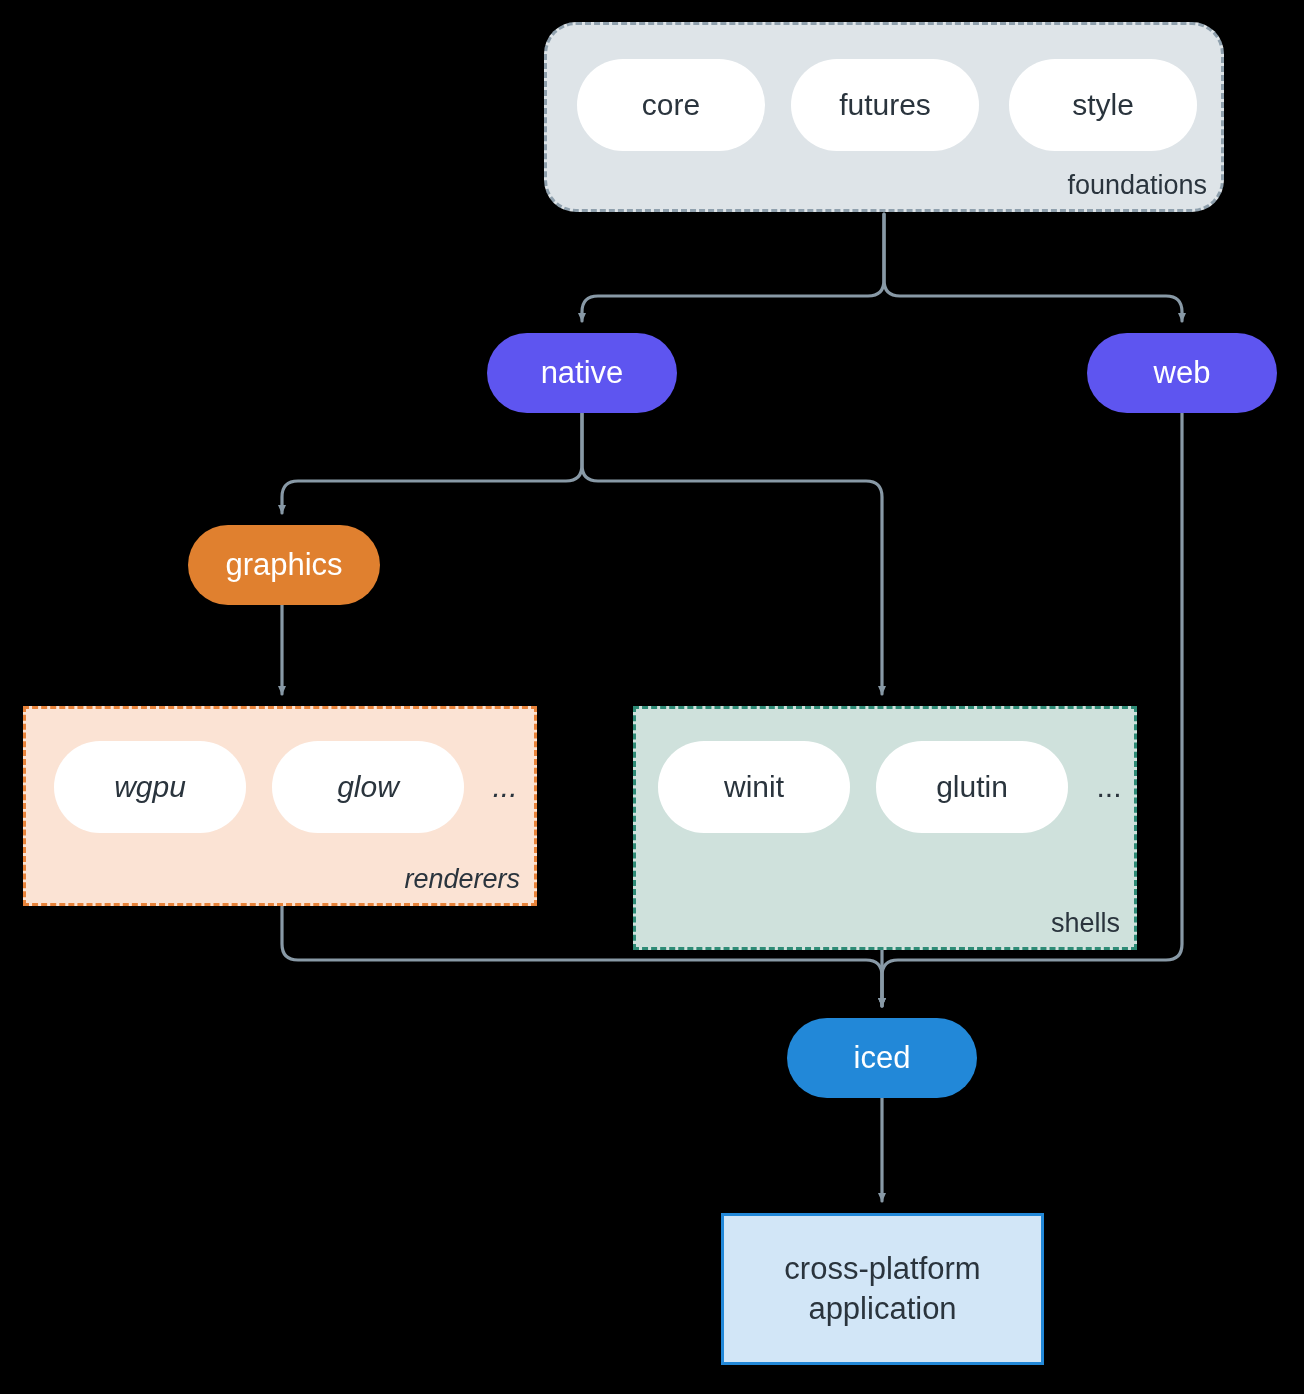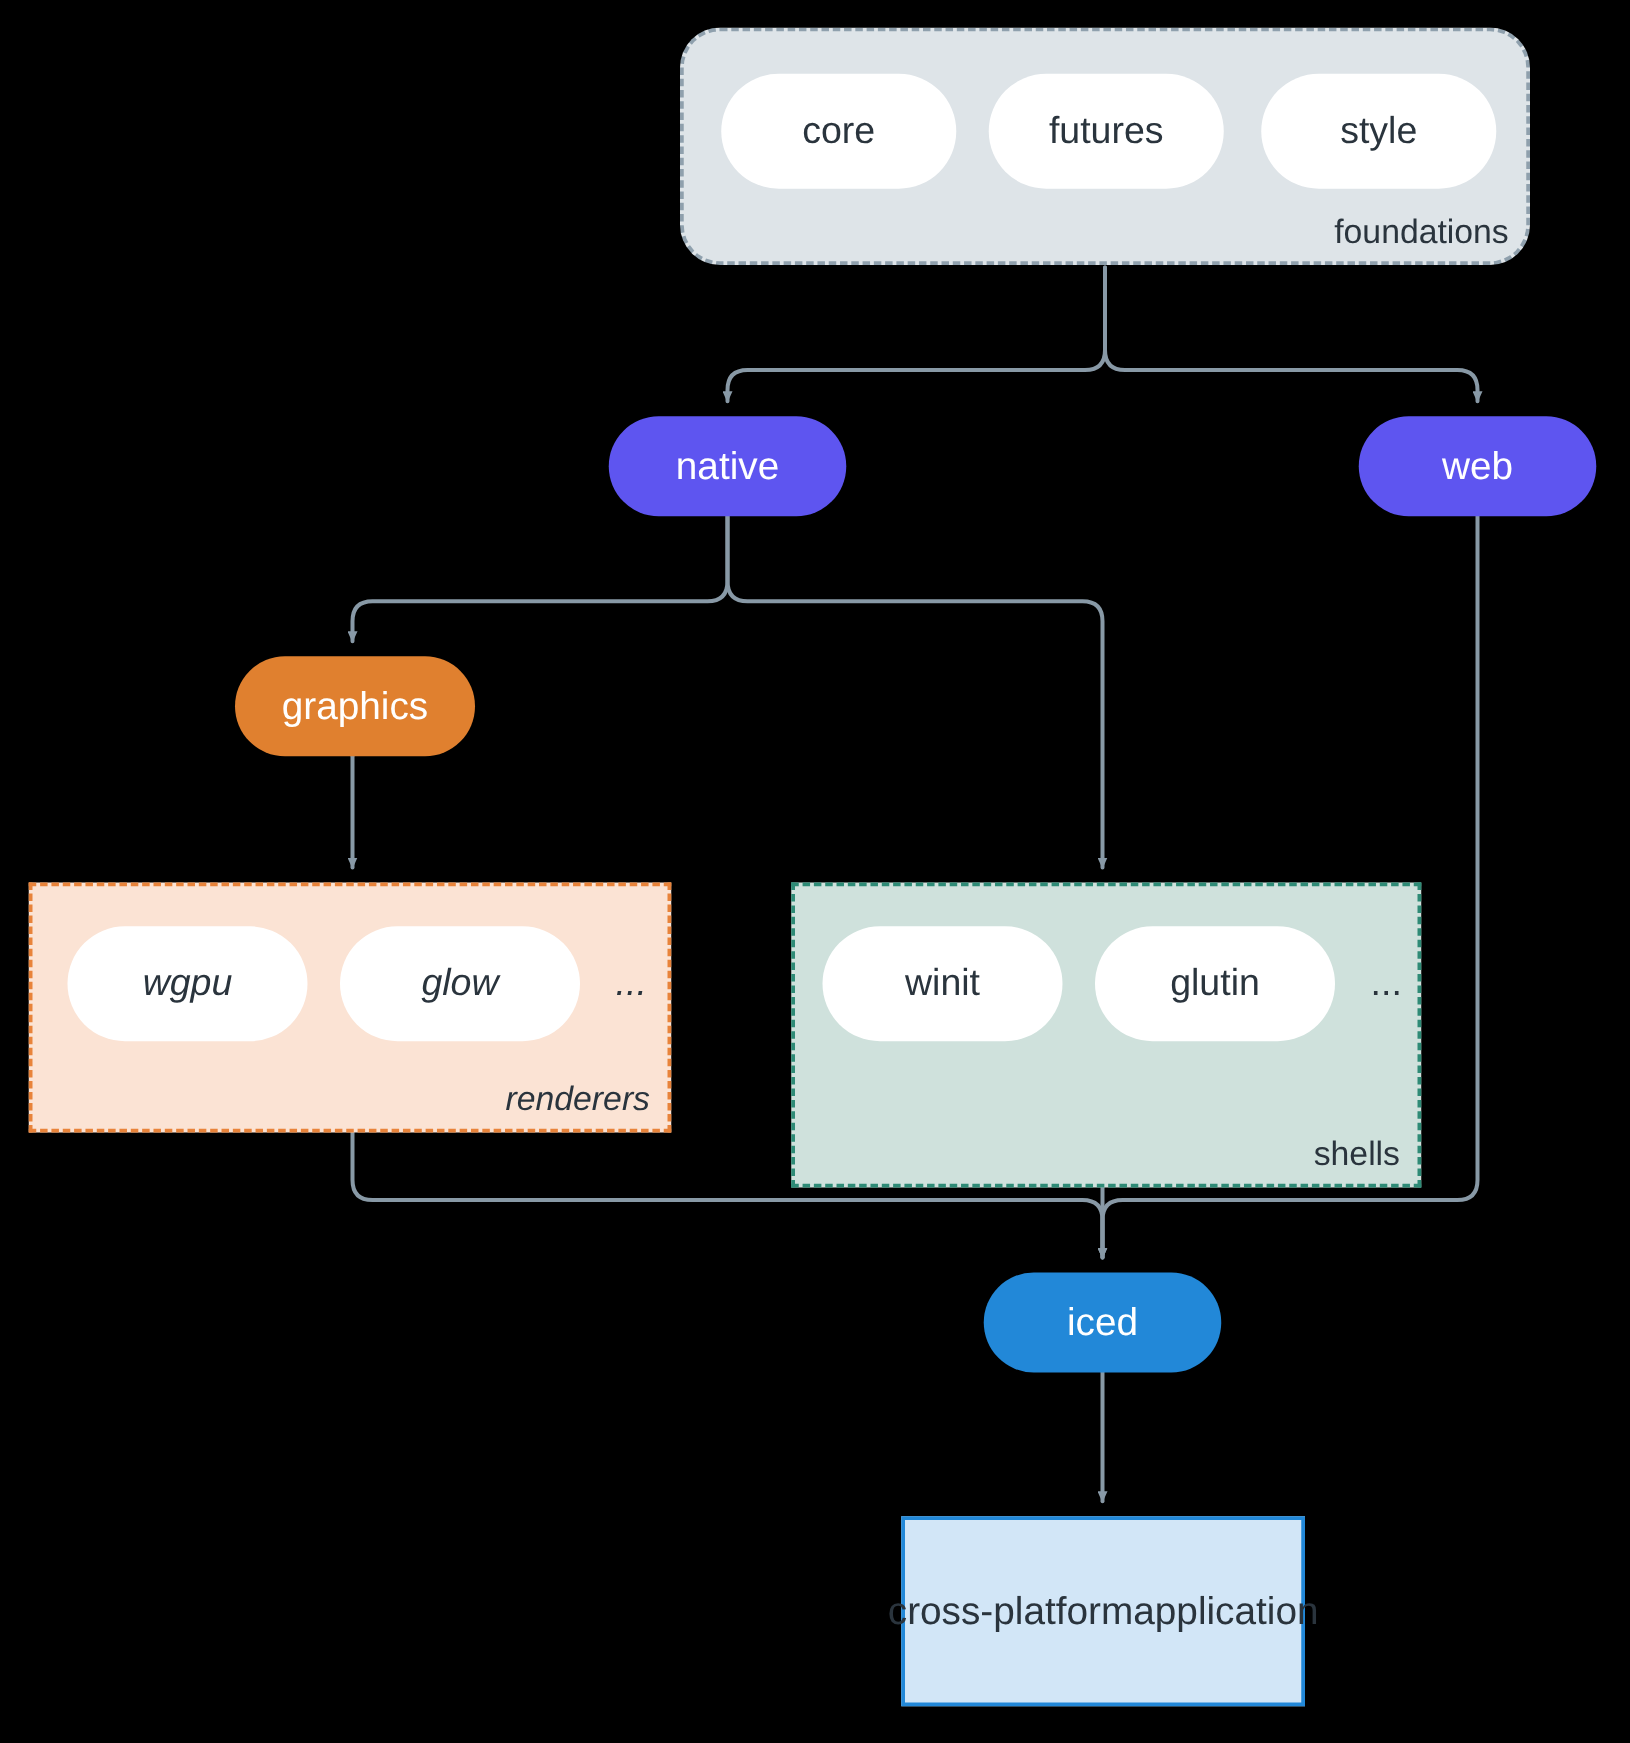--- a/index.html
+++ b/index.html
@@ -131,20 +131,21 @@
   }
 
   
   #node-application {
     position: absolute;
     left: 721px; top: 1213px; width: 323px; height: 152px;
     box-sizing: border-box;
     background: #D2E6F7;
     border: 3px solid #2288D8;
     display: flex;
+    flex-direction: column;
     align-items: center;
     justify-content: center;
     color: #2A343D;
     font-size: 31px;
     line-height: 1.28;
   }
   #node-application .line { display: block; white-space: nowrap; }
 </style>
 </head>
 <body>

